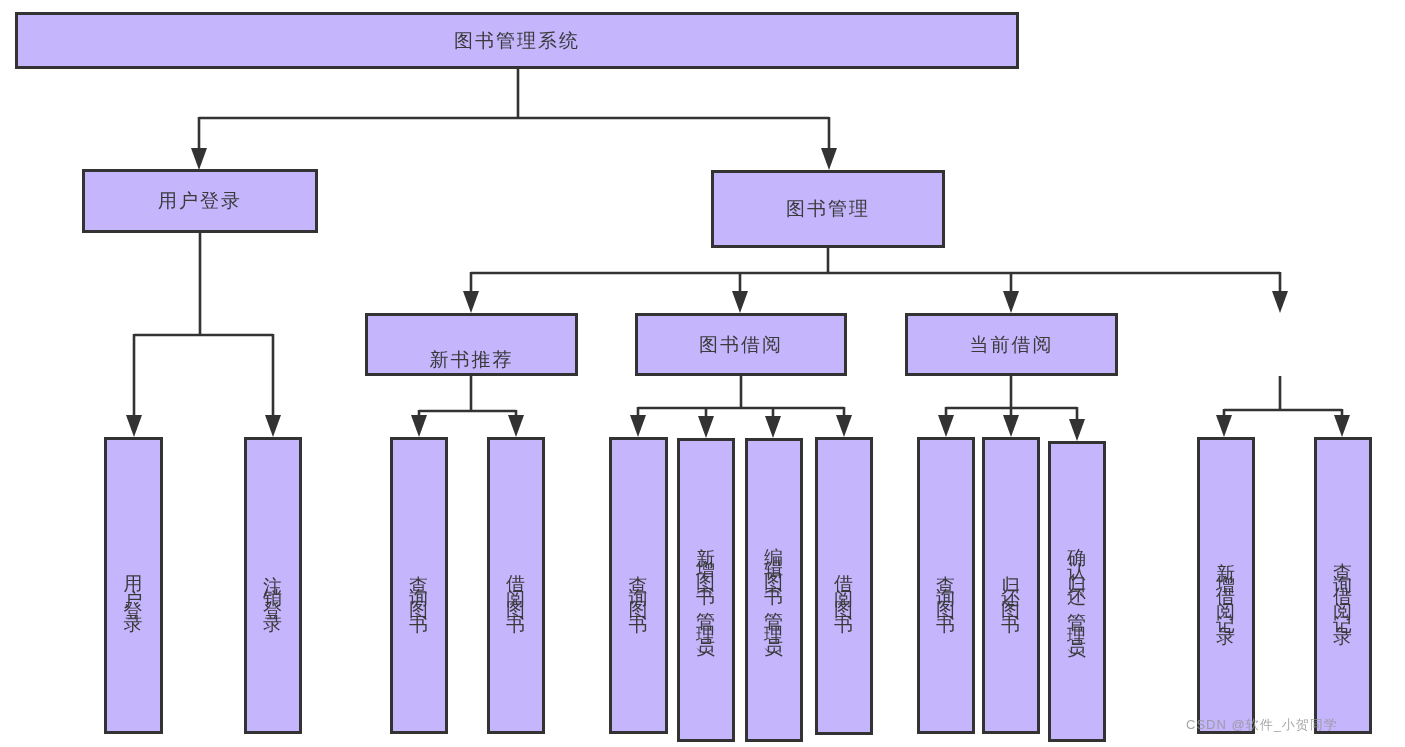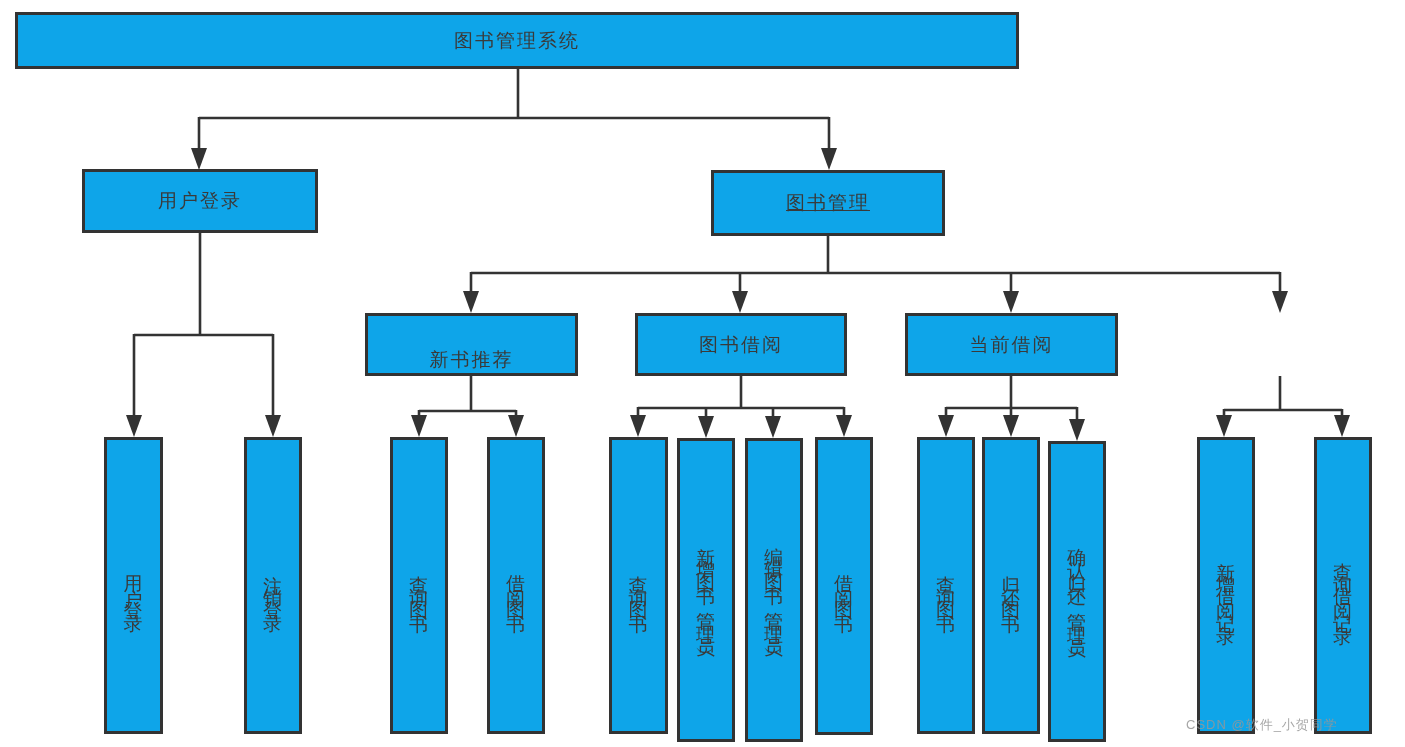--- a/index.html
+++ b/index.html
@@ -14,21 +14,21 @@
   #wires {
     position: absolute;
     left: 0; top: 0;
     width: 1405px; height: 747px;
     pointer-events: none;
   }
   .node {
     position: absolute;
     box-sizing: border-box;
     border: 3px solid #333333;
-    background: #0ea5e9;
+    background: #c4b5fd;
     display: flex;
     align-items: center;
     justify-content: center;
     color: #3a3a3a;
     font-size: 19px;
     letter-spacing: 2px;
     text-align: center;
   }
   .node.vert .label {
     writing-mode: vertical-rl;
@@ -117,21 +117,21 @@
     </g>
   </svg>
 
   <div class="node" style="left:15px; top:12px; width:1004px; height:57px;">
     <span class="label">图书管理系统</span>
   </div>
 
   <div class="node" style="left:82px; top:169px; width:236px; height:64px;">
     <span class="label">用户登录</span>
   </div>
-  <div class="node" style="left:711px; top:170px; width:234px; height:66px;text-decoration:underline;">
+  <div class="node" style="left:711px; top:170px; width:234px; height:78px;">
     <span class="label">图书管理</span>
   </div>
 
   <div class="node" style="left:365px; top:313px; width:213px; height:63px;align-items:flex-end;">
     <span class="label">新书推荐</span>
   </div>
   <div class="node" style="left:635px; top:313px; width:212px; height:63px;">
     <span class="label">图书借阅</span>
   </div>
   <div class="node" style="left:905px; top:313px; width:213px; height:63px;">

